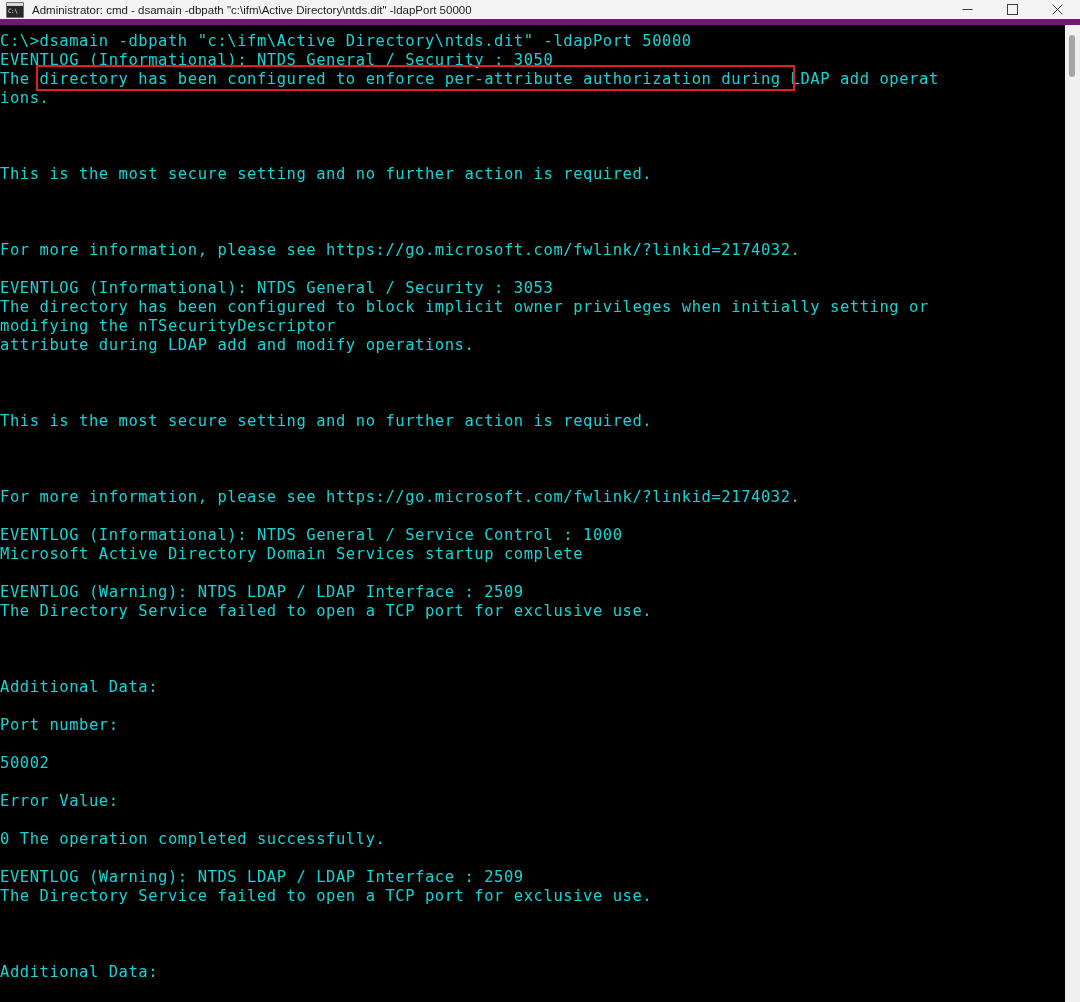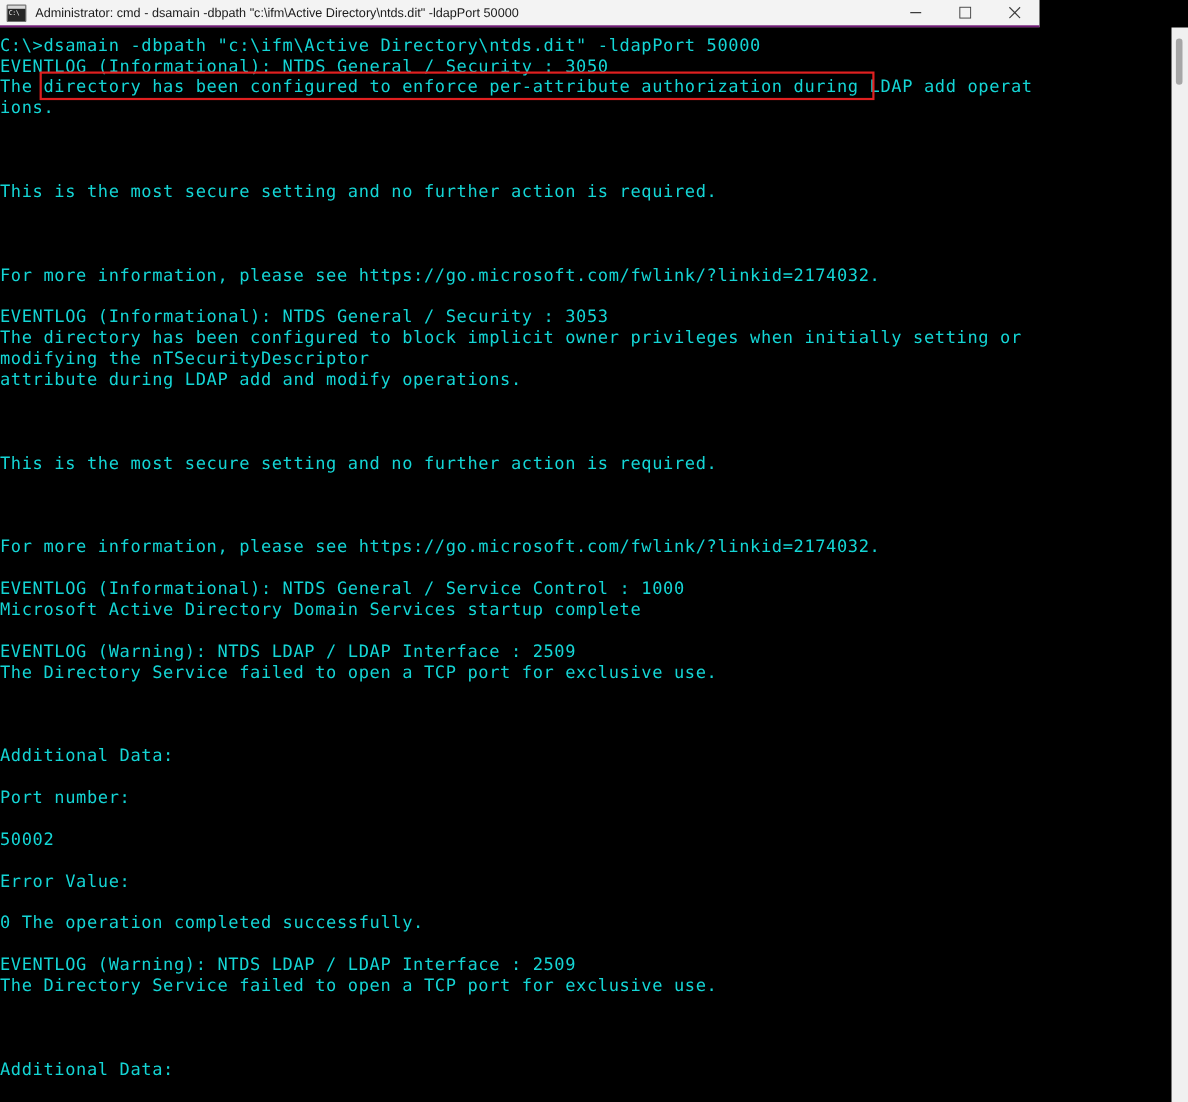--- a/index.html
+++ b/index.html
@@ -20,24 +20,24 @@
     width: 1080px;
     height: 1002px;
     background: #000000;
     overflow: hidden;
   }
 
   
   #title-bar {
     position: absolute;
     top: 0; left: 0;
-    width: 945px;
+    width: 1080px;
     height: 25px;
     background: #f3f3f3;
-    border-bottom: 2px solid #701a75;
+    border-bottom: 6px solid #701a75;
     display: flex;
     align-items: center;
     box-sizing: border-box;
   }
   #title-bar-icon {
     width: 16px;
     height: 14px;
     margin-left: 6px;
     margin-right: 8px;
     background: #262626;

